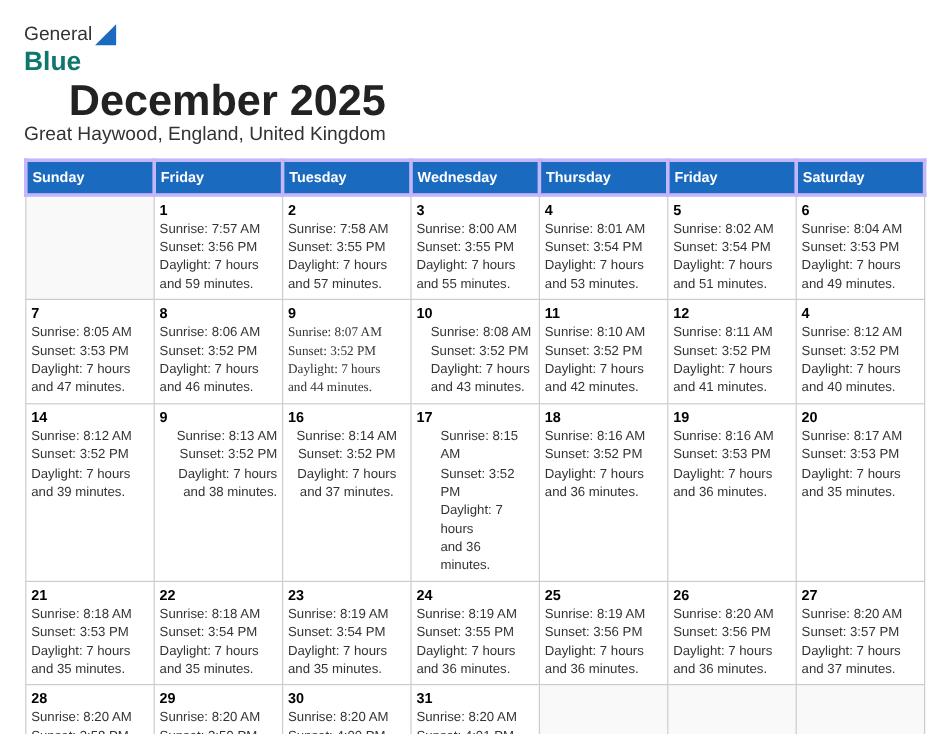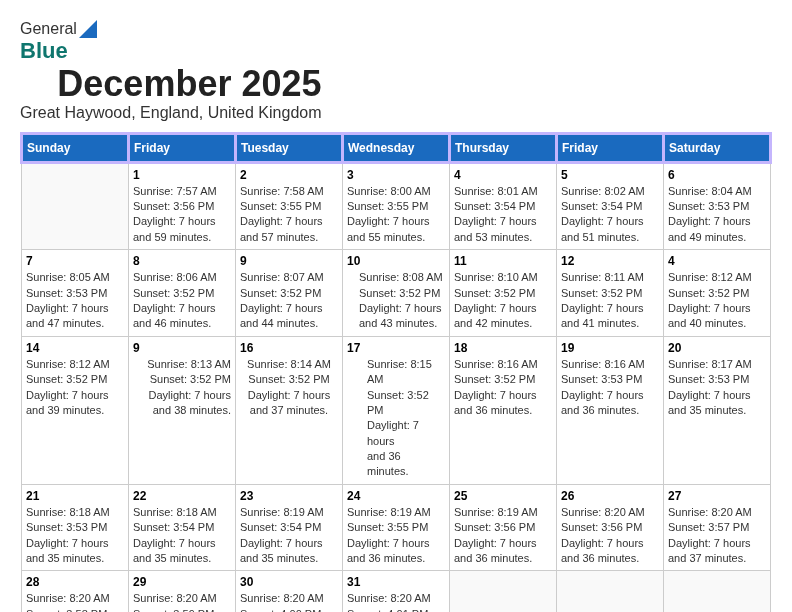--- a/index.html
+++ b/index.html
@@ -157,21 +157,21 @@
         </td>
         <td>
           <span class="day-num">8</span>
           <div class="day-info" style="white-space: pre-line;">Sunrise: 8:06 AM
 Sunset: 3:52 PM
 Daylight: 7 hours
 and 46 minutes.</div>
         </td>
         <td>
           <span class="day-num">9</span>
-          <div class="day-info" style="white-space: pre-line;">Sunrise: 8:07 AM
+          <div class="day-info" style="white-space: pre-line; font-family: Liberation Serif, serif;">Sunrise: 8:07 AM
 Sunset: 3:52 PM
 Daylight: 7 hours
 and 44 minutes.</div>
         </td>
         <td>
           <span class="day-num">10</span>
           <div class="day-info" style="white-space: pre-line; margin-left: 12px;">Sunrise: 8:08 AM
 Sunset: 3:52 PM
 Daylight: 7 hours
 and 43 minutes.</div>

